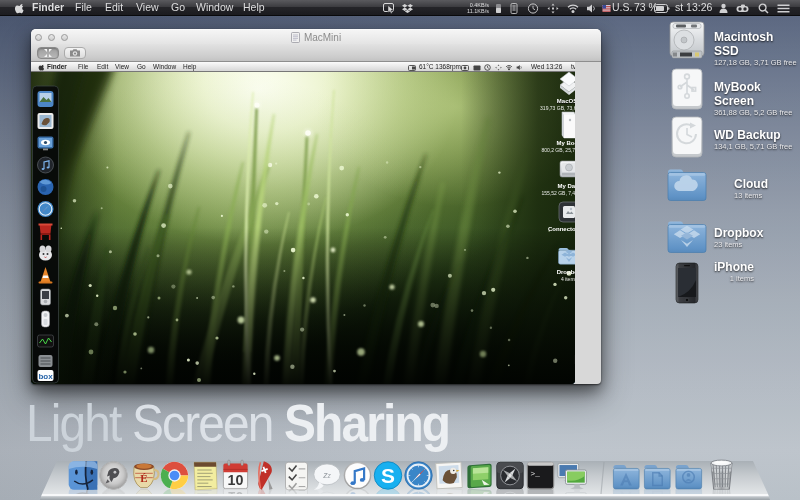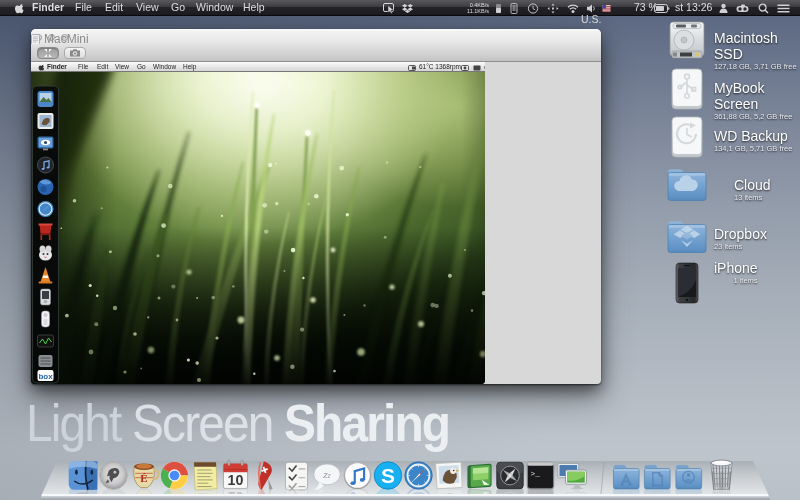--- a/index.html
+++ b/index.html
@@ -29,53 +29,53 @@
   background:#d8d8d8;
 }
 #titlebar {
   position:absolute; left:0; top:0; width:570px; height:15px;
   border-radius:5px 5px 0 0;
   background:linear-gradient(to bottom, #f5f5f5, #e4e4e4);
   border-top:1px solid #fafafa;
 }
 .tl { position:absolute; top:4px; width:7px; height:7px; border-radius:50%;
   border:1px solid #9a9a9a; background:linear-gradient(to bottom,#e8e8e8,#cecece); }
-#title { position:absolute; left:0; right:0; top:2px; text-align:left;
-  font-size:12px; color:#8c8c8c; }
+#title { position:absolute; left:0; right:0; top:2px; text-align:center;
+  font-size:10px; color:#8c8c8c; }
 #toolbar {
   position:absolute; left:0; top:15px; width:570px; height:18px;
   background:linear-gradient(to bottom, #e2e2e2, #cbcbcb 80%, #c2c2c2);
   border-bottom:1px solid #8e8e8e;
 }
 .tbtn { position:absolute; top:3px; width:22px; height:12px; border-radius:4px; }
 #btn-fs { left:6px; background:linear-gradient(to bottom,#9e9e9e,#b8b8b8); border:1px solid #8a8a8a; box-shadow:inset 0 1px 2px rgba(0,0,0,0.3);}
 #btn-cam { left:33px; background:linear-gradient(to bottom,#f4f4f4,#dcdcdc); border:1px solid #aaaaaa; }
 #screen {
-  position:absolute; left:0; top:33px; width:454px; height:322px;
+  position:absolute; left:0; top:33px; width:544px; height:322px;
   background:#3b82f6; overflow:hidden; border-radius:0 0 4px 4px;
 }
 #innerbar {
   position:absolute; left:0; top:0; width:570px; height:10px;
   background:linear-gradient(to bottom,#fbfbfb,#d6d6d6);
   border-bottom:1px solid #777;
   color:#222; font-size:6.5px; display:flex; align-items:center; z-index:5;
 }
 #innerbar .im { line-height:10px; }
 
 #bigtext {
   position:absolute; left:26px; top:397px; font-size:52px; letter-spacing:-2px;
   line-height:1; white-space:nowrap; transform:scaleX(0.92); transform-origin:left top;
 }
 #bigtext .w1 { color:#ccd3da; font-weight:normal; }
 #bigtext .w2 { color:#dce1e7; font-weight:normal; }
 #bigtext .w3 { color:#eceff2; font-weight:bold; }
 
 .dicon { position:absolute; }
 .dlabel { position:absolute; color:#fff; text-shadow:0 1px 2px rgba(0,0,0,0.8); }
-.dlabel .nm { font-weight:normal; font-size:14px; }
+.dlabel .nm { font-weight:bold; font-size:12px; }
 .dlabel .st { font-size:7.5px; color:#e9e9ec; }
 
 #dock { position:absolute; left:0; top:440px; width:800px; height:60px; }
 </style>
 </head>
 <body>
 <div id="desktop">
 
   <div id="menubar">
     <svg class="mi" style="left:14px;" width="11" height="11" viewBox="0 0 11 11">
@@ -124,21 +124,21 @@
         <path d="M7.5,3.5 a3,3 0 0 1 0,4" stroke="#d0d0d2" stroke-width="0.9" fill="none"></path>
       </svg>
     <svg class="mi" style="left:602px;" width="9" height="11" viewBox="0 0 9 11">
         <rect x="0.5" y="2" width="8" height="7" fill="#b8322e"></rect>
         <rect x="0.5" y="2" width="8" height="0.9" fill="#d8d8e8"></rect>
         <rect x="0.5" y="3.8" width="8" height="0.9" fill="#d8d8e8"></rect>
         <rect x="0.5" y="5.6" width="8" height="0.9" fill="#d8d8e8"></rect>
         <rect x="0.5" y="7.4" width="8" height="0.9" fill="#d8d8e8"></rect>
         <rect x="0.5" y="2" width="3.5" height="3.6" fill="#3a4a9a"></rect>
       </svg>
-    <span class="mi" style="left:581px;margin-top:12px;">U.S.</span>
+    <span class="mi" style="left:612px;">U.S.</span>
     <span class="mi" style="left:634px;">73 %</span>
     <svg class="mi" style="left:654px;" width="16" height="11" viewBox="0 0 16 11">
         <rect x="0.5" y="1.5" width="13" height="8" rx="2" fill="none" stroke="#d0d0d2" stroke-width="1"></rect>
         <rect x="2" y="3" width="8" height="5" rx="1" fill="#d0d0d2"></rect>
         <path d="M14.2,4 l0,3 q1.3,-0.3 1.3,-1.5 q0,-1.2 -1.3,-1.5 Z" fill="#d0d0d2"></path>
       </svg>
     <span class="mi" style="left:675px;">st 13:26</span>
     <svg class="mi" style="left:718px;" width="11" height="11" viewBox="0 0 11 11">
         <circle cx="5.5" cy="3" r="2.2" fill="#d0d0d2"></circle>
         <path d="M1.5,10 q0,-4.5 4,-4.5 q4,0 4,4.5 Z" fill="#d0d0d2"></path>

